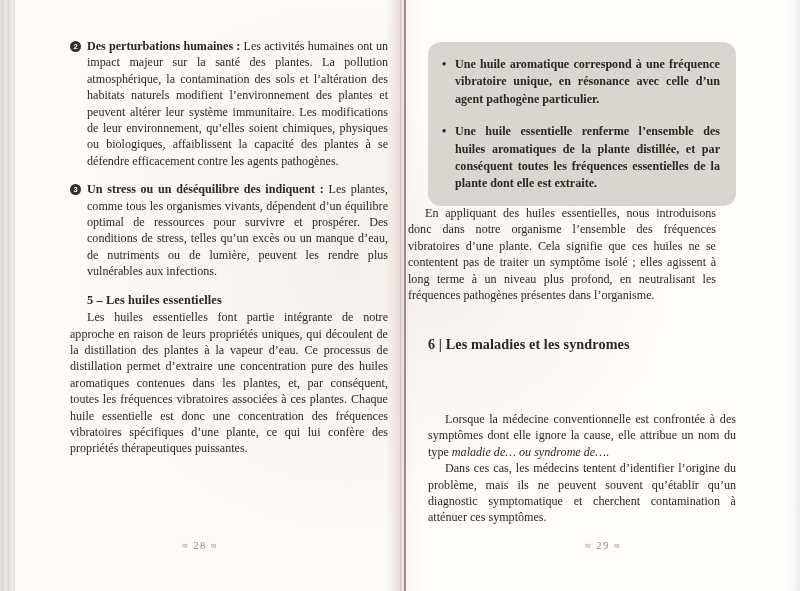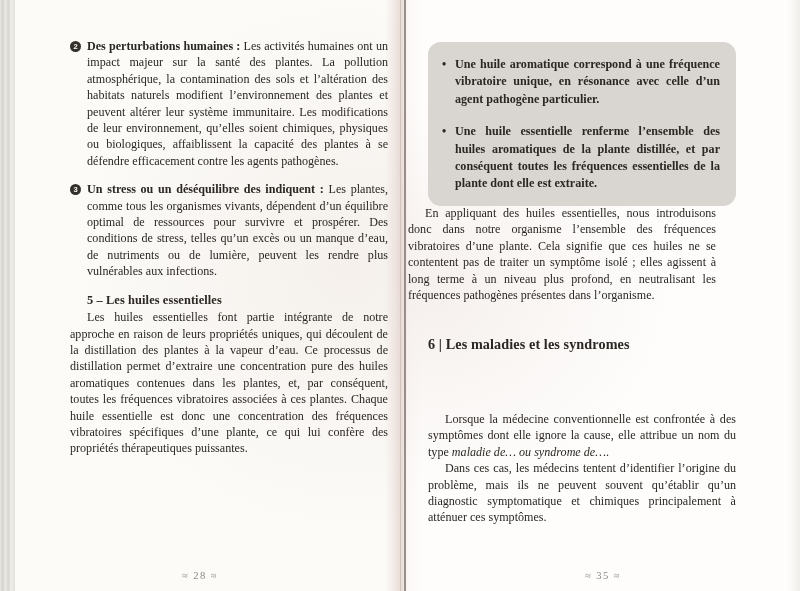--- a/index.html
+++ b/index.html
@@ -175,21 +175,21 @@
     width: 308px;
     font-size: 12.1px;
     line-height: 16.4px;
     text-align: justify;
     margin-top: 48px;
   }
 
   
   .folio {
     position: absolute;
-    bottom: 10px;
+    bottom: 40px;
     font-size: 10.6px;
     color: #8d8781;
     letter-spacing: 1.4px;
     font-family: "Liberation Serif", serif;
   }
   .folio-left  { left: 0; width: 400px; text-align: center; }
   .folio-right { left: 406px; width: 394px; text-align: center; }
 
   
   .warm-tl {
@@ -256,19 +256,19 @@
   </div>
 
   <div class="sec6">
     <h2 class="h-section">6 | Les maladies et les syndromes</h2>
   </div>
 
   <div class="col-right-2">
     <p class="indent">
       <span>Lorsque la médecine conventionnelle est confrontée à des symptômes dont elle ignore la cause, elle attribue un nom du type </span><em>maladie de… ou syndrome de…</em><span>.</span>
     </p>
-    <p class="indent">Dans ces cas, les médecins tentent d’identifier l’origine du problème, mais ils ne peuvent souvent qu’établir qu’un diagnostic symptomatique et chimiques principalement à atténuer ces symptômes.</p>
+    <p class="indent">Dans ces cas, les médecins tentent d’identifier l’origine du problème, mais ils ne peuvent souvent qu’établir qu’un diagnostic symptomatique et cherchent contamination à atténuer ces symptômes.</p>
   </div>
 
   <div class="folio folio-left">≈ 28 ≈</div>
-  <div class="folio folio-right">≈ 35 ≈</div>
+  <div class="folio folio-right">≈ 29 ≈</div>
 
 </div>
 
 </body></html>

